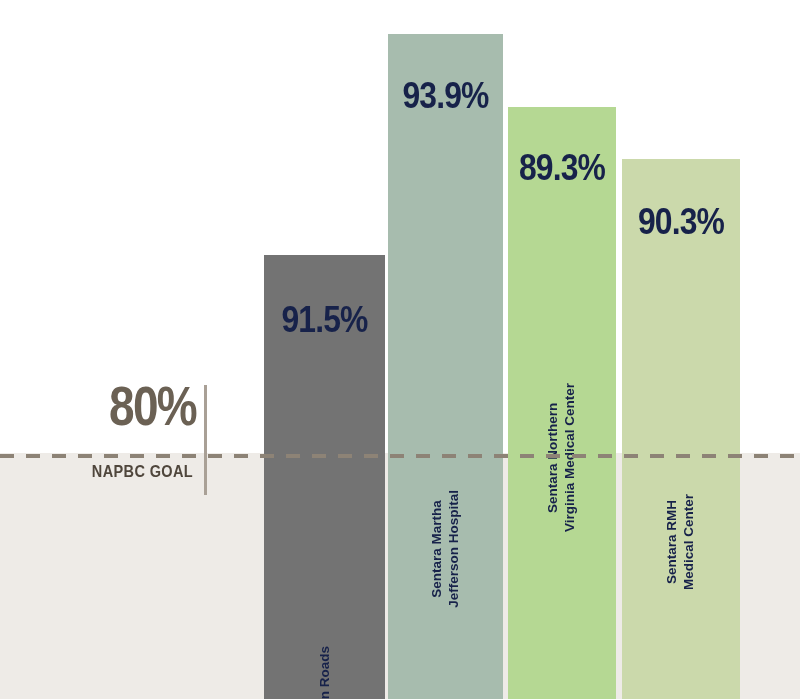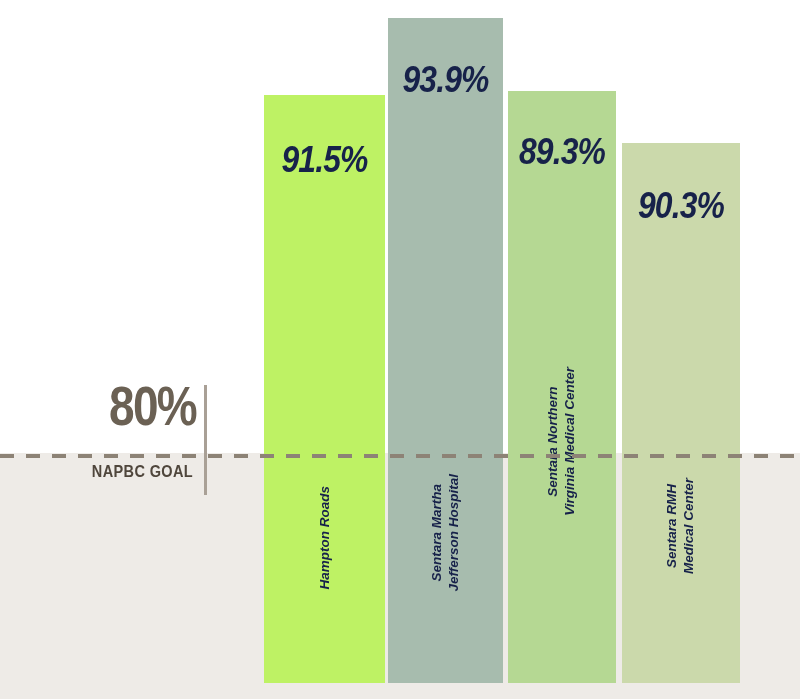--- a/index.html
+++ b/index.html
@@ -31,23 +31,22 @@
   
   .bars-layer {
     position: absolute;
     left: 0;
     top: 0;
     width: 800px;
     height: 699px;
   }
   .bar {
     position: absolute;
-    bottom: 16px;
+    bottom: 0;
     box-sizing: border-box;
-    font-style: italic;
   }
   .bar-value {
     position: absolute;
     left: 0;
     width: 100%;
     text-align: center;
     color: #17224a;
     font-weight: bold;
     font-size: 37px;
     letter-spacing: -1px;
@@ -126,21 +125,21 @@
 </style>
 </head>
 <body>
 
 <div id="chart-root">
 
   <div class="lower-panel"></div>
 
   <div class="bars-layer">
 
-    <div class="bar" style="left:264px; width:121px; height:588px; background:#bef264;padding-left:44px;">
+    <div class="bar" style="left:264px; width:121px; height:444px; background:#737373;padding-left:44px;">
       <div class="bar-value" style="top:46px;">91.5%</div>
       <div class="bar-label" style="top:391px;">
         <span class="bar-label-inner">Hampton Roads</span>
       </div>
     </div>
 
     <div class="bar" style="left:388px; width:115px; height:665px; background:#a7bcae;">
       <div class="bar-value" style="top:43px;">93.9%</div>
       <div class="bar-label" style="top:456px;">
         <span class="bar-label-inner">Sentara Martha</span>

